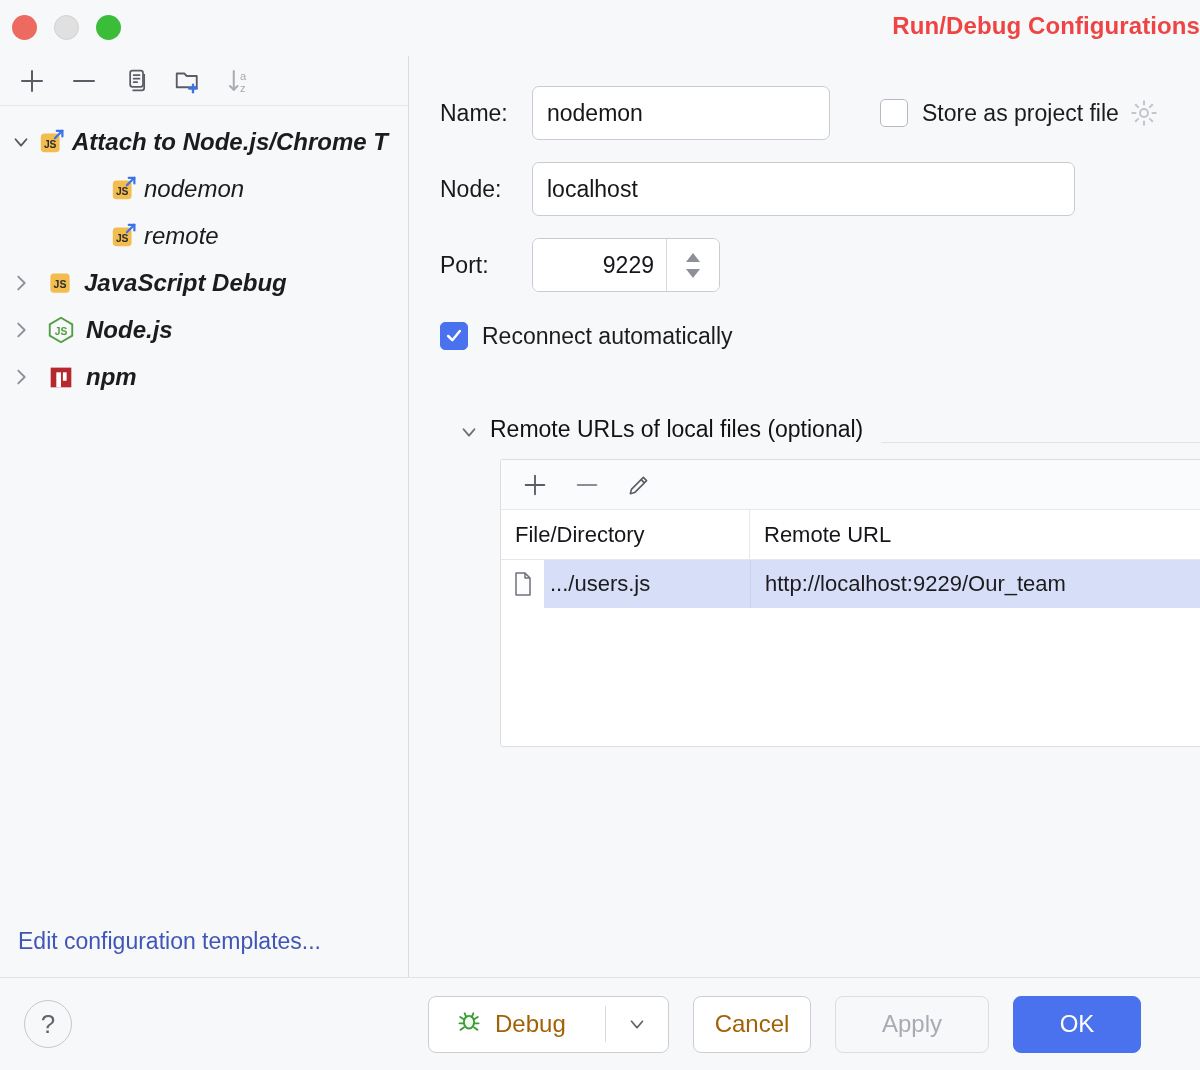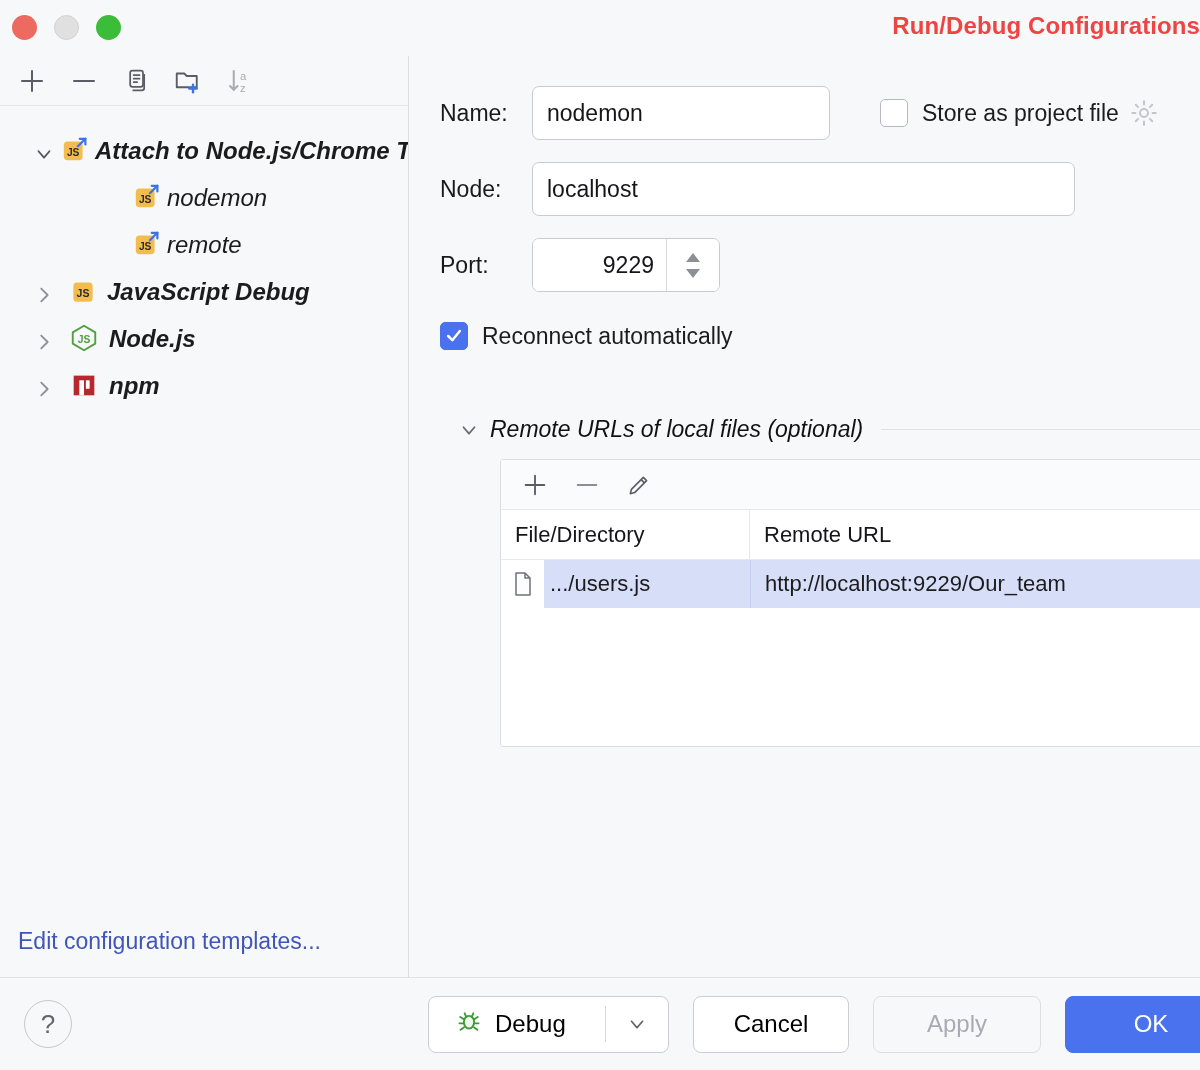--- a/index.html
+++ b/index.html
@@ -39,22 +39,22 @@
     padding-left: 6px; border-bottom: 1px solid #e6e7ea;
   }
   .tb-btn {
     width: 52px; height: 42px; display: flex; align-items: center; justify-content: center;
     background: none; border: none; cursor: pointer;
   }
   .tree {
     padding-top: 12px;
   }
   .tree-row {
-    display: flex; align-items: flex-end; height: 47px; cursor: pointer;
-    padding-left: 4px; white-space: nowrap; overflow: hidden; margin-left: 23px;
+    display: flex; align-items: center; height: 47px; cursor: pointer;
+    padding-left: 4px; white-space: nowrap; overflow: hidden;
   }
   .tree-row.selected-wrap { position: relative; }
   .tree-sel {
     position: absolute; left: 20px; right: 26px; top: 2px; bottom: 2px;
     background: #dfdfe1; border-radius: 9px; z-index: 0;
   }
   .tree-row > * { position: relative; z-index: 1; }
   .twisty { width: 34px; display: flex; align-items: center; justify-content: center; flex: 0 0 34px; }
   .twisty.indent { visibility: hidden; }
   .tree-ico { flex: 0 0 auto; display: flex; align-items: center; margin-right: 4px; }
@@ -106,21 +106,21 @@
   }
   .cbx.checked { background: #4a72ee; border-color: #4a72ee; display: flex; align-items: center; justify-content: center; }
   .cbx-label { font-size: 23px; margin-left: 14px; }
 
   .store-row { position: absolute; left: 470px; top: 30px; display: flex; align-items: center; height: 54px; }
   .gear-clip { margin-left: 10px; display: flex; align-items: center; }
 
   .reconnect-row { display: flex; align-items: center; margin-top: 30px; }
 
   
-  .section-hdr { display: flex; align-items: center; margin-top: 66px; margin-left: 18px; font-style: italic; }
+  .section-hdr { display: flex; align-items: flex-end; margin-top: 66px; margin-left: 18px; }
   .sec-twisty { width: 32px; display: flex; align-items: center; cursor: pointer; }
   .sec-title { font-size: 23px; color: #121214; white-space: nowrap; }
   .sec-line { flex: 1; height: 1px; background: #e1e2e6; margin-left: 18px; margin-right: 0; }
 
   
   .tbl-wrap {
     margin-top: 16px; margin-left: 60px; width: 712px; height: 288px;
     background: #fff; border: 1px solid #dcdde1; border-radius: 3px;
     display: flex; flex-direction: column; overflow: hidden;
   }
@@ -155,30 +155,30 @@
   .help-btn {
     position: absolute; left: 24px; width: 48px; height: 48px; border-radius: 50%;
     border: 1px solid #c6c8ce; background: #f7f8fa; cursor: pointer;
     display: flex; align-items: center; justify-content: center;
     font-size: 26px; color: #63656c;
   }
   .btn-group { position: absolute; left: 428px; display: flex; align-items: center; gap: 24px; }
   .btn {
     font-family: "Liberation Sans", sans-serif; font-size: 24px;
     background: #ffffff; border: 1px solid #ccced4; border-radius: 8px;
-    height: 57px; padding: 0 26px; cursor: pointer; color: #000000;
+    height: 57px; padding: 0 26px; cursor: pointer; color: #a16207;
     display: flex; align-items: center; justify-content: center;
   }
   .btn.debug { padding: 0; width: 241px; justify-content: flex-start; }
   .debug-main { display: flex; align-items: center; gap: 12px; flex: 1; padding-left: 26px; }
   .debug-split { width: 1px; height: 36px; background: #d7d9de; }
   .debug-arrow { width: 62px; display: flex; align-items: center; justify-content: center; }
-  .btn.cancel { width: 156px; }
-  .btn.apply { width: 168px; color: #a9abb3; background: #f7f8fa; border-color: #dcdee3; cursor: default; }
-  .btn.ok { width: 172px; background: #4a72ee; border-color: #4a72ee; color: #fff; }
+  .btn.cancel { width: 118px; }
+  .btn.apply { width: 154px; color: #a9abb3; background: #f7f8fa; border-color: #dcdee3; cursor: default; }
+  .btn.ok { width: 128px; background: #4a72ee; border-color: #4a72ee; color: #fff; }
 </style>
 </head>
 <body>
 
 <div class="titlebar">
   <div class="traffic">
     <div class="light red"></div>
     <div class="light yellow"></div>
     <div class="light green"></div>
   </div>

